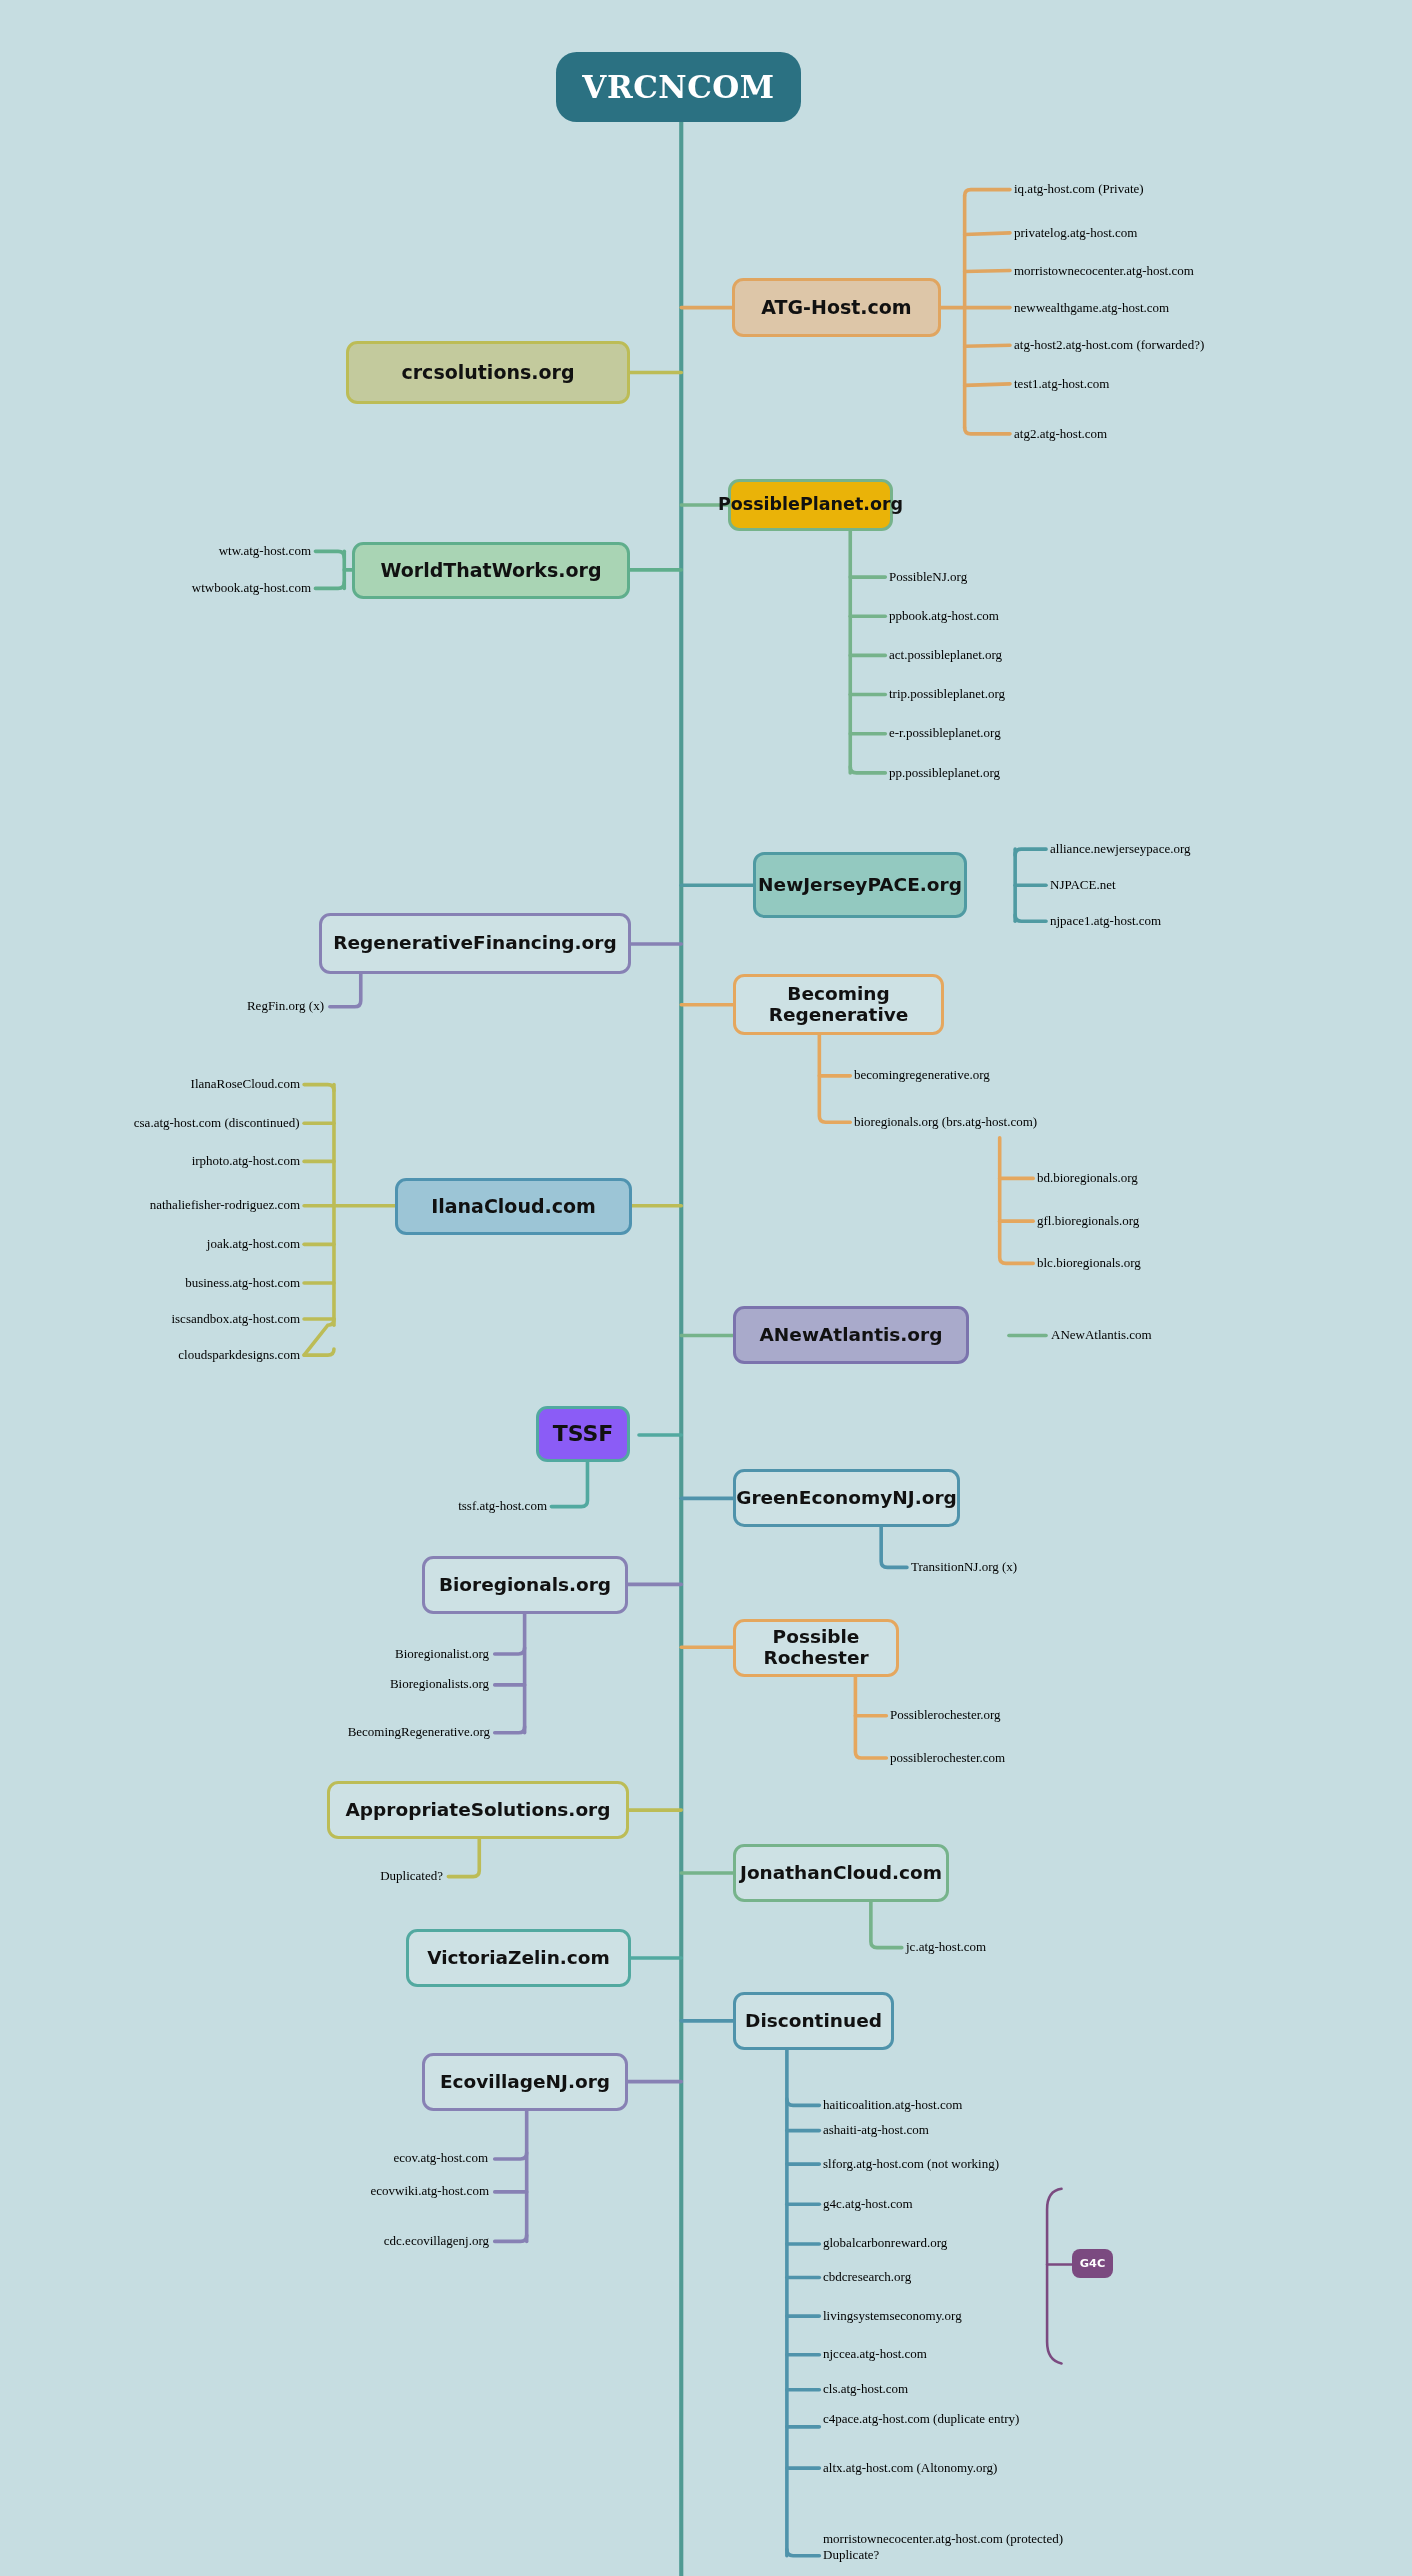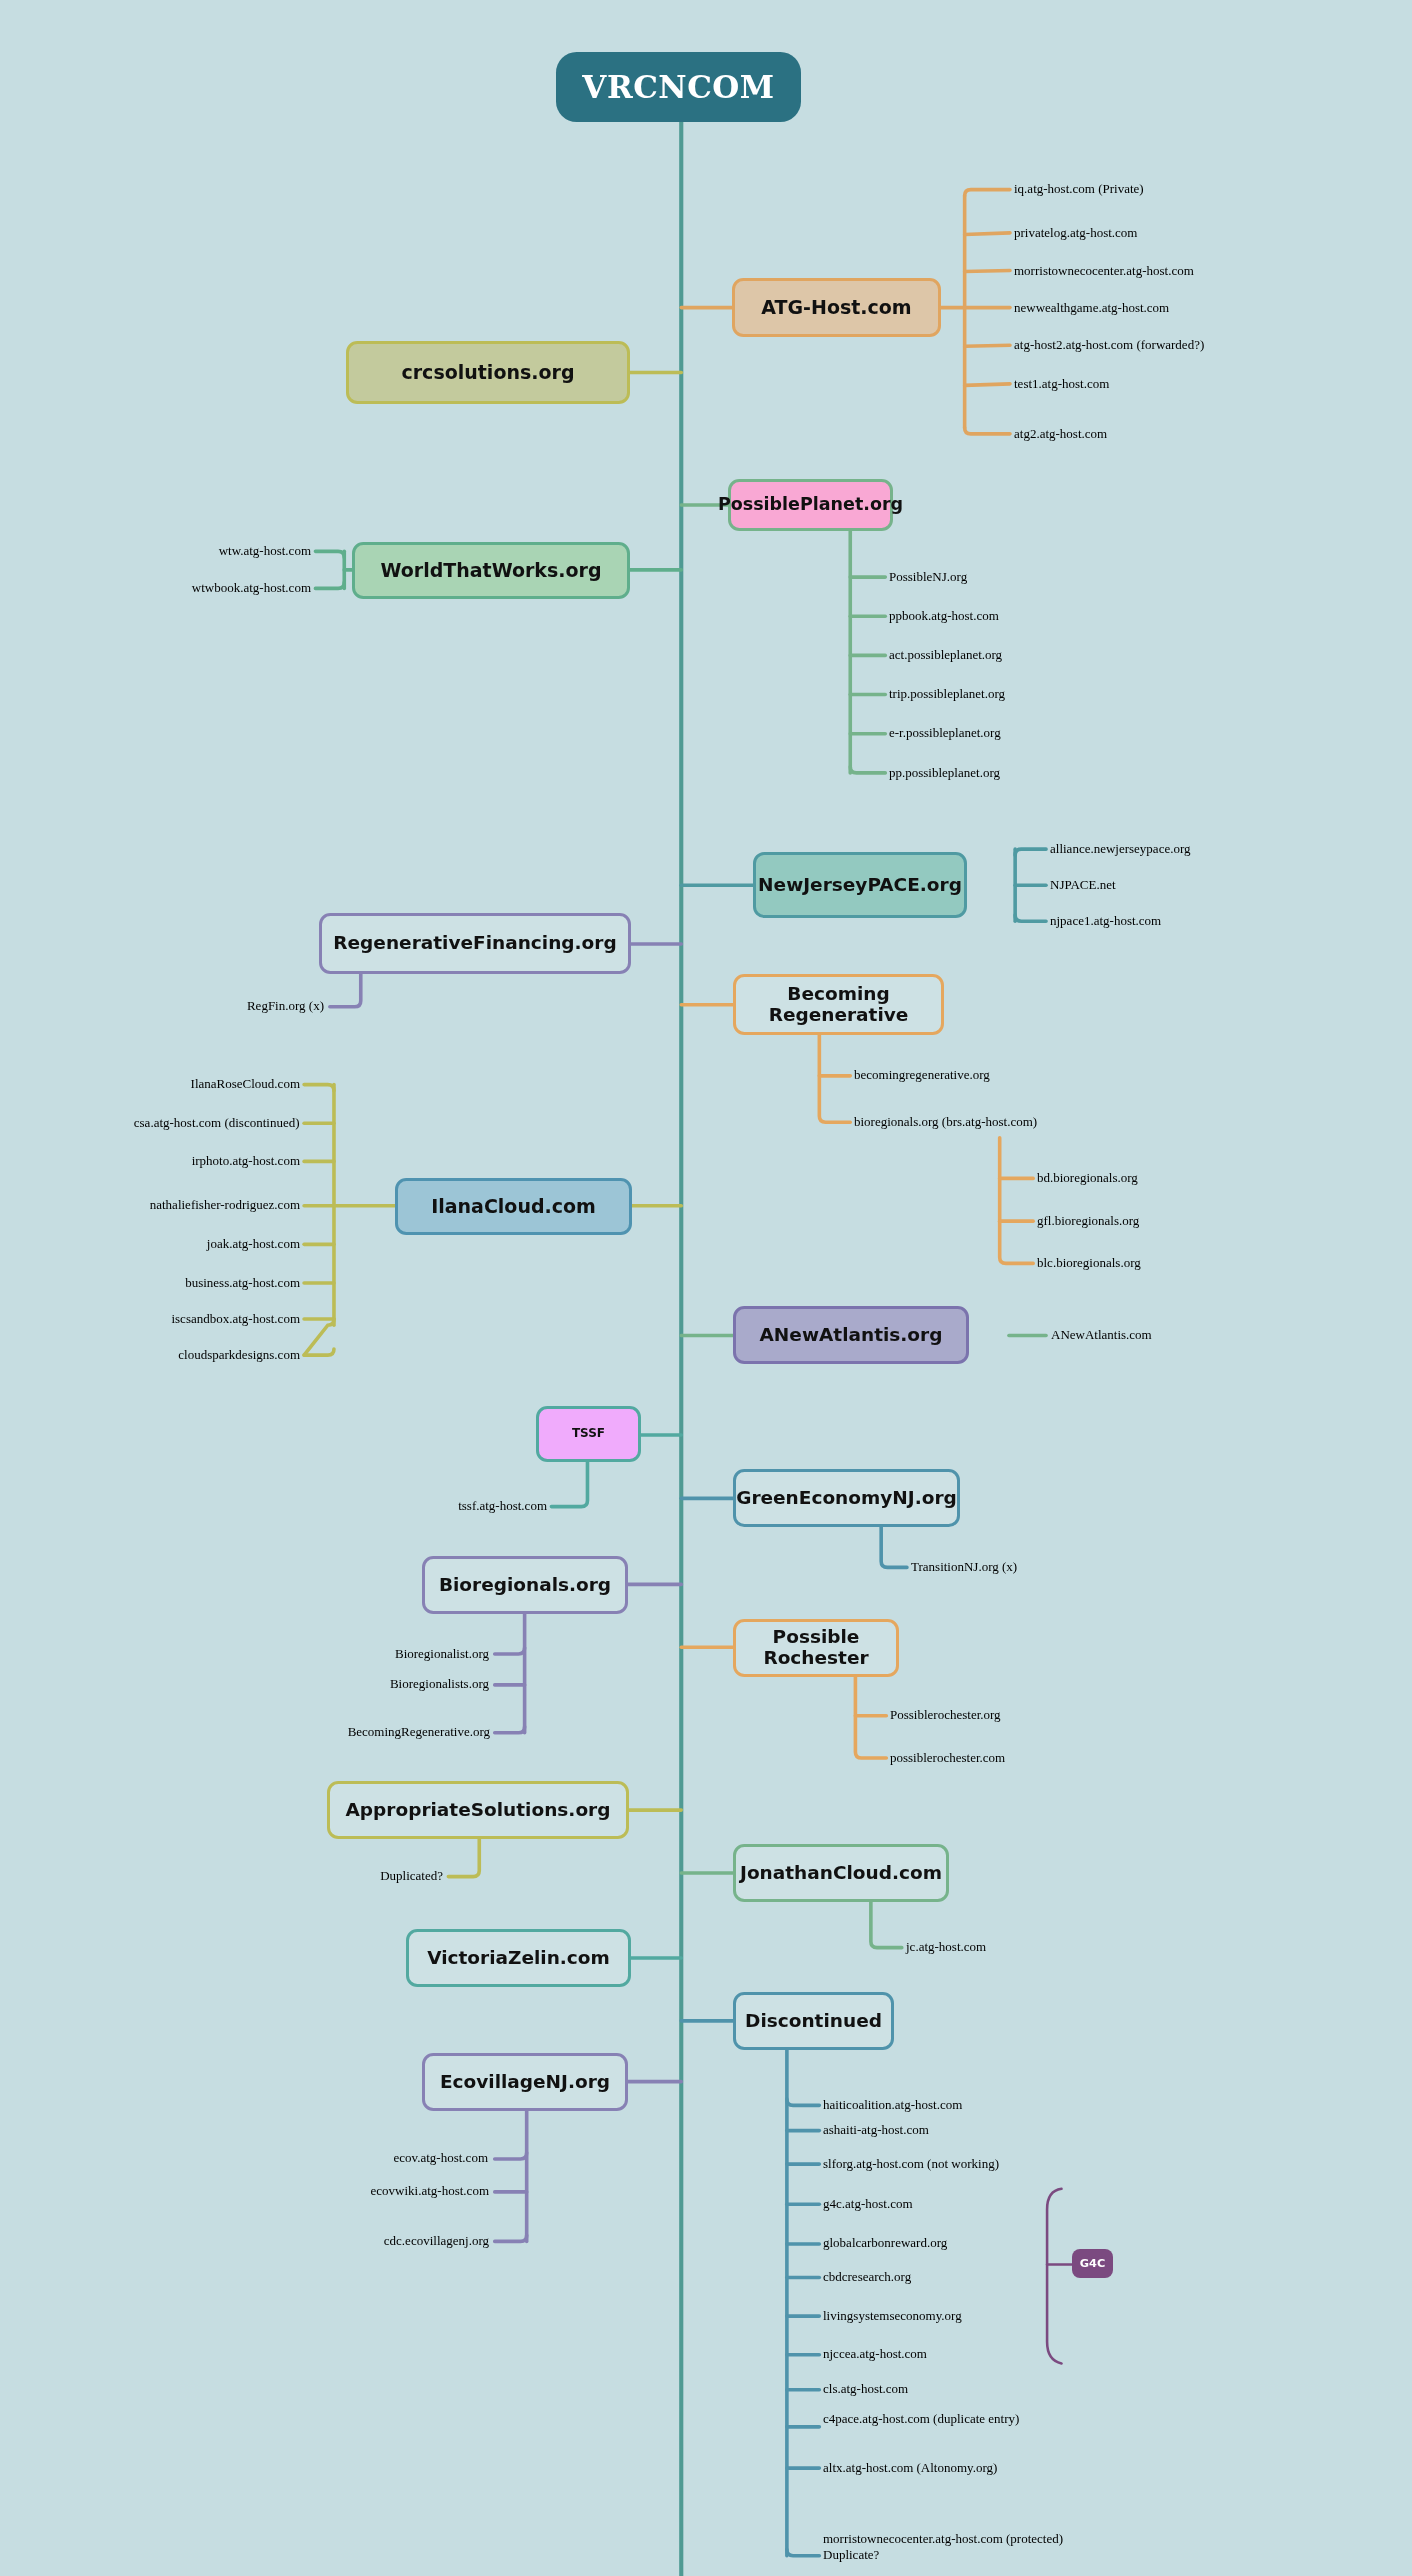--- a/index.html
+++ b/index.html
@@ -186,21 +186,21 @@
   </div>
 
   <div class="node" style="left:732px;top:278px;width:209px;height:59px;background:#ddc6a8;border-color:#e0a560;font-size:19px;">
     <span>ATG-Host.com</span>
     </div>
 
   <div class="node" style="left:346px;top:341px;width:284px;height:63px;background:#c3ca9d;border-color:#bcbc56;font-size:19px;">
     <span>crcsolutions.org</span>
     </div>
 
-  <div class="node" style="left:728px;top:479px;width:165px;height:52px;background:#f9a8d4;border-color:#76b38b;font-size:17.5px;">
+  <div class="node" style="left:728px;top:479px;width:165px;height:52px;background:#eab308;border-color:#76b38b;font-size:17.5px;">
     <span>PossiblePlanet.org</span>
     </div>
 
   <div class="node" style="left:352px;top:542px;width:278px;height:57px;background:#a9d4b4;border-color:#5fae8c;font-size:19px;">
     <span>WorldThatWorks.org</span>
     </div>
 
   <div class="node" style="left:753px;top:852px;width:214px;height:66px;background:#93c9c0;border-color:#4f9aa2;font-size:18.5px;">
     <span>NewJerseyPACE.org</span>
     </div>
@@ -214,21 +214,21 @@
     </div>
 
   <div class="node" style="left:395px;top:1178px;width:237px;height:57px;background:#9cc5d6;border-color:#4f93b0;font-size:19px;">
     <span>IlanaCloud.com</span>
     </div>
 
   <div class="node" style="left:733px;top:1306px;width:236px;height:58px;background:#a9aacb;border-color:#7b73ad;font-size:18.5px;">
     <span>ANewAtlantis.org</span>
     </div>
 
-  <div class="node" style="left:536px;top:1406px;width:105px;height:56px;background:#f0abfc;border-color:#52a9a0;font-size:12px;">
+  <div class="node" style="left:536px;top:1406px;width:94px;height:56px;background:#8b5cf6;border-color:#52a9a0;font-size:22px;">
     <span>TSSF</span>
     </div>
 
   <div class="node" style="left:733px;top:1469px;width:227px;height:58px;background:#cde1e4;border-color:#4f93ab;font-size:18.5px;">
     <span>GreenEconomyNJ.org</span>
     </div>
 
   <div class="node" style="left:422px;top:1556px;width:206px;height:58px;background:#cde1e4;border-color:#8781b4;font-size:18.5px;">
     <span>Bioregionals.org</span>
     </div>

